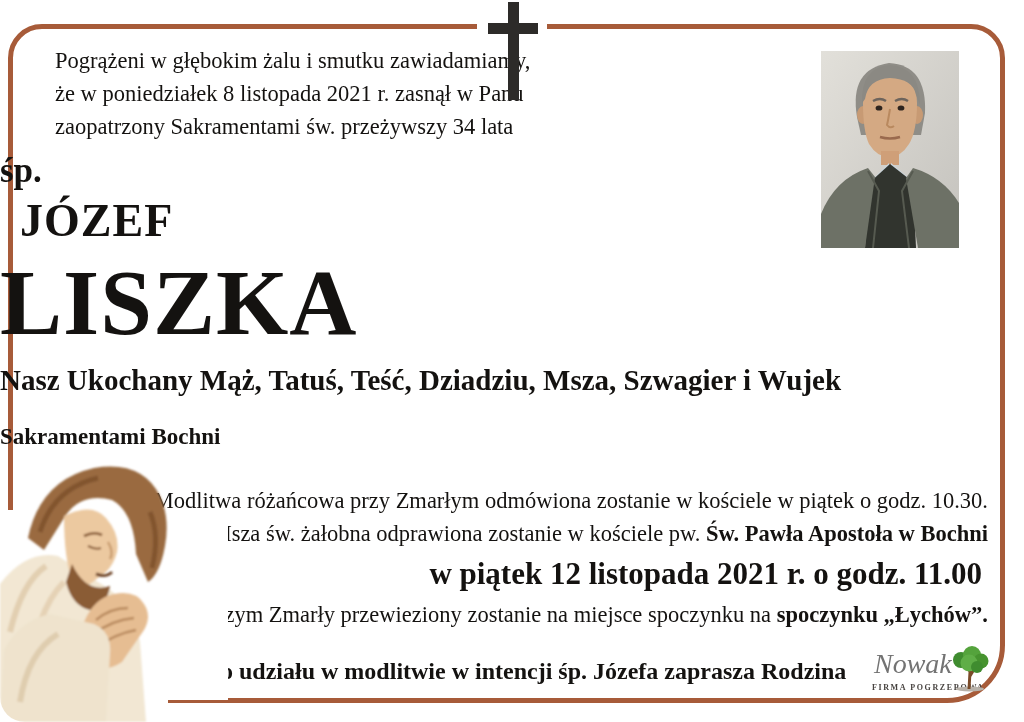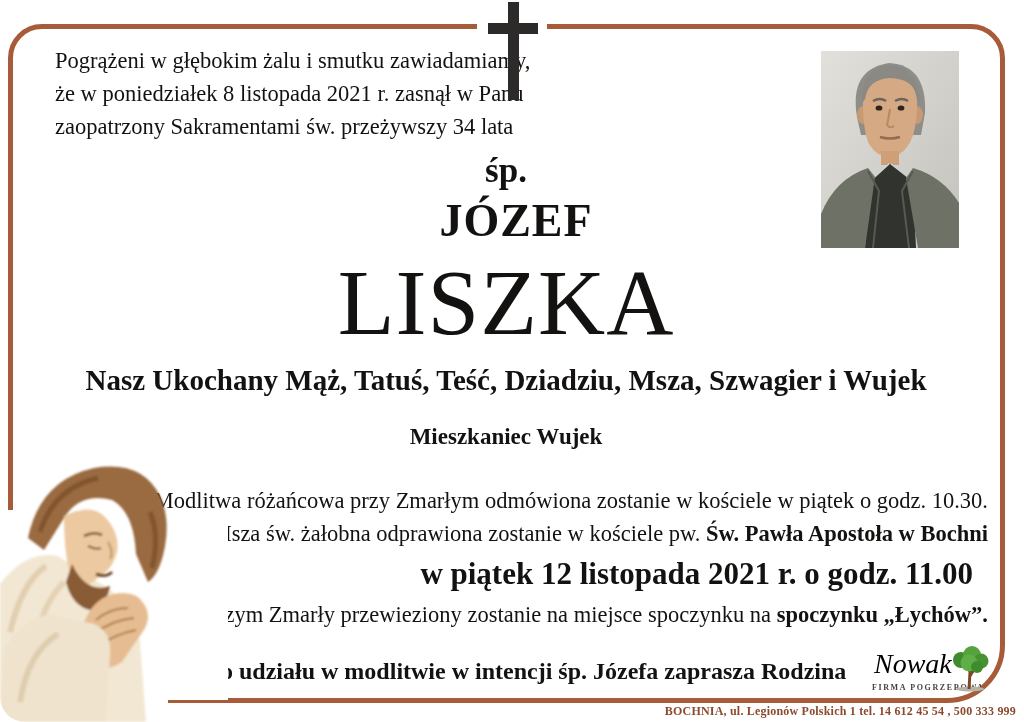--- a/index.html
+++ b/index.html
@@ -16,41 +16,41 @@
   .cross-gap{position:absolute;left:477px;top:18px;width:70px;height:16px;background:#fff;z-index:1;}
   .cross{position:absolute;left:488px;top:2px;width:50px;height:98px;z-index:3;}
   .cross .v{position:absolute;left:20px;top:0;width:11px;height:98px;background:#2D2B29;}
   .cross .h{position:absolute;left:0;top:21px;width:50px;height:11px;background:#2D2B29;}
 
   .intro{position:absolute;left:55px;top:44px;font-size:22.5px;line-height:33px;z-index:2;}
 
   .photo{position:absolute;left:821px;top:51px;width:138px;height:197px;z-index:3;}
   .photo svg{display:block;width:100%;height:100%;}
 
-  .centered{position:absolute;left:0;right:12px;text-align:center;z-index:2;}
+  .centered{position:absolute;left:0;right:12px;z-index:2;}
   .sp{top:151px;font-size:35px;font-weight:bold;}
   .fname{top:198px;font-size:46px;font-weight:bold;line-height:1;letter-spacing:1px;margin-left:20px;}
-  .lname{top:256px;font-size:93px;font-weight:normal;line-height:1;letter-spacing:1px;}
+  .lname{top:256px;font-size:93px;font-weight:bold;line-height:1;letter-spacing:1px;}
   .relations{top:364px;font-size:29px;font-weight:bold;}
   .residence{top:424px;font-size:23px;font-weight:bold;}
 
   .prayer{position:absolute;right:36px;top:486px;text-align:right;font-size:22.5px;line-height:30px;z-index:2;}
   .prayer .mass{margin-top:3px;}
-  .prayer .datetime{font-size:31px;font-weight:bold;line-height:46px;margin:2px 15px 3px;}
+  .prayer .datetime{font-size:31px;font-weight:bold;line-height:46px;margin:2px 6px 3px;}
 
   .invitation{position:absolute;left:50px;width:950px;top:658px;text-align:center;
     font-size:24px;font-weight:bold;z-index:2;}
 
   .jesus{position:absolute;left:0;top:452px;width:228px;height:270px;z-index:3;}
   .jesus .patchA{position:absolute;left:0;top:58px;width:228px;height:190px;background:#fff;}
   .jesus .patchB{position:absolute;left:0;top:248px;width:168px;height:22px;background:#fff;}
   .jesus svg{position:absolute;left:0;top:0;width:228px;height:270px;}
 
   .logo{position:absolute;left:856px;top:646px;width:142px;height:56px;z-index:3;}
-  .logo .lname-script{position:absolute;left:18px;top:2px;font-style:italic;font-size:28px;color:#000000;}
+  .logo .lname-script{position:absolute;left:18px;top:2px;font-style:italic;font-size:28px;color:#737373;}
   .logo .subtitle{position:absolute;left:16px;top:37px;font-size:8px;font-weight:bold;
     letter-spacing:1.6px;color:#474340;white-space:nowrap;}
   .logo .tree{position:absolute;left:92px;top:0;width:44px;height:46px;}
 
   .footer{position:absolute;right:8px;top:704px;font-size:12px;font-weight:bold;
     color:#8B4A2E;letter-spacing:.2px;z-index:2;white-space:nowrap;}
 </style>
 </head>
 <body>
 
@@ -98,21 +98,21 @@
       <path d="M138,197 L138,152 Q122,126 92,117 L85,127 L97,197 Z" fill="#6d7166"></path>
       <path d="M47,120 L58,140 L52,197" stroke="#565a50" stroke-width="2" fill="none"></path>
       <path d="M92,120 L81,140 L88,197" stroke="#565a50" stroke-width="2" fill="none"></path>
     </svg>
   </div>
 
   <div class="centered sp">śp.</div>
   <div class="centered fname">JÓZEF</div>
   <div class="centered lname">LISZKA</div>
   <div class="centered relations">Nasz Ukochany Mąż, Tatuś, Teść, Dziadziu, Msza, Szwagier i Wujek</div>
-  <div class="centered residence">Mieszkaniec Wujek</div>
+  <div class="centered residence">Sakramentami Bochni</div>
 
   <div class="prayer">
     <div>Modlitwa różańcowa przy Zmarłym odmówiona zostanie w kościele w piątek o godz. 10.30.</div>
     <div class="mass"><span>Msza św. żałobna odprawiona zostanie w kościele pw. </span><b>Św. Pawła Apostoła w Bochni</b></div>
     <div class="datetime">w piątek 12 listopada 2021 r. o godz. 11.00</div>
     <div><span>po czym Zmarły przewieziony zostanie na miejsce spoczynku na </span><b>spoczynku „Łychów”.</b></div>
   </div>
 
   <div class="invitation">Do udziału w modlitwie w intencji śp. Józefa zaprasza Rodzina</div>
 
@@ -155,15 +155,14 @@
       <ellipse cx="22" cy="43" rx="14" ry="2.4" fill="#b8b2aa"></ellipse>
       <path d="M21,43 L22,26 L18,16 M22,30 L28,20" stroke="#7a4a28" stroke-width="3" fill="none"></path>
       <circle cx="13" cy="14" r="8" fill="#3f8c2f"></circle>
       <circle cx="24" cy="9" r="9" fill="#54a33c"></circle>
       <circle cx="33" cy="15" r="7.5" fill="#46932f"></circle>
       <circle cx="21" cy="17" r="8.5" fill="#5fae47"></circle>
       <circle cx="29" cy="21" r="6" fill="#3f8c2f"></circle>
     </svg>
   </div>
 
-  <div class="footer">BOCHNIA, ul. Legionów Polskich 1  tel. 14 612 45 54 ,  500 333 999</div>
 
 </div>
 
 </body></html>

